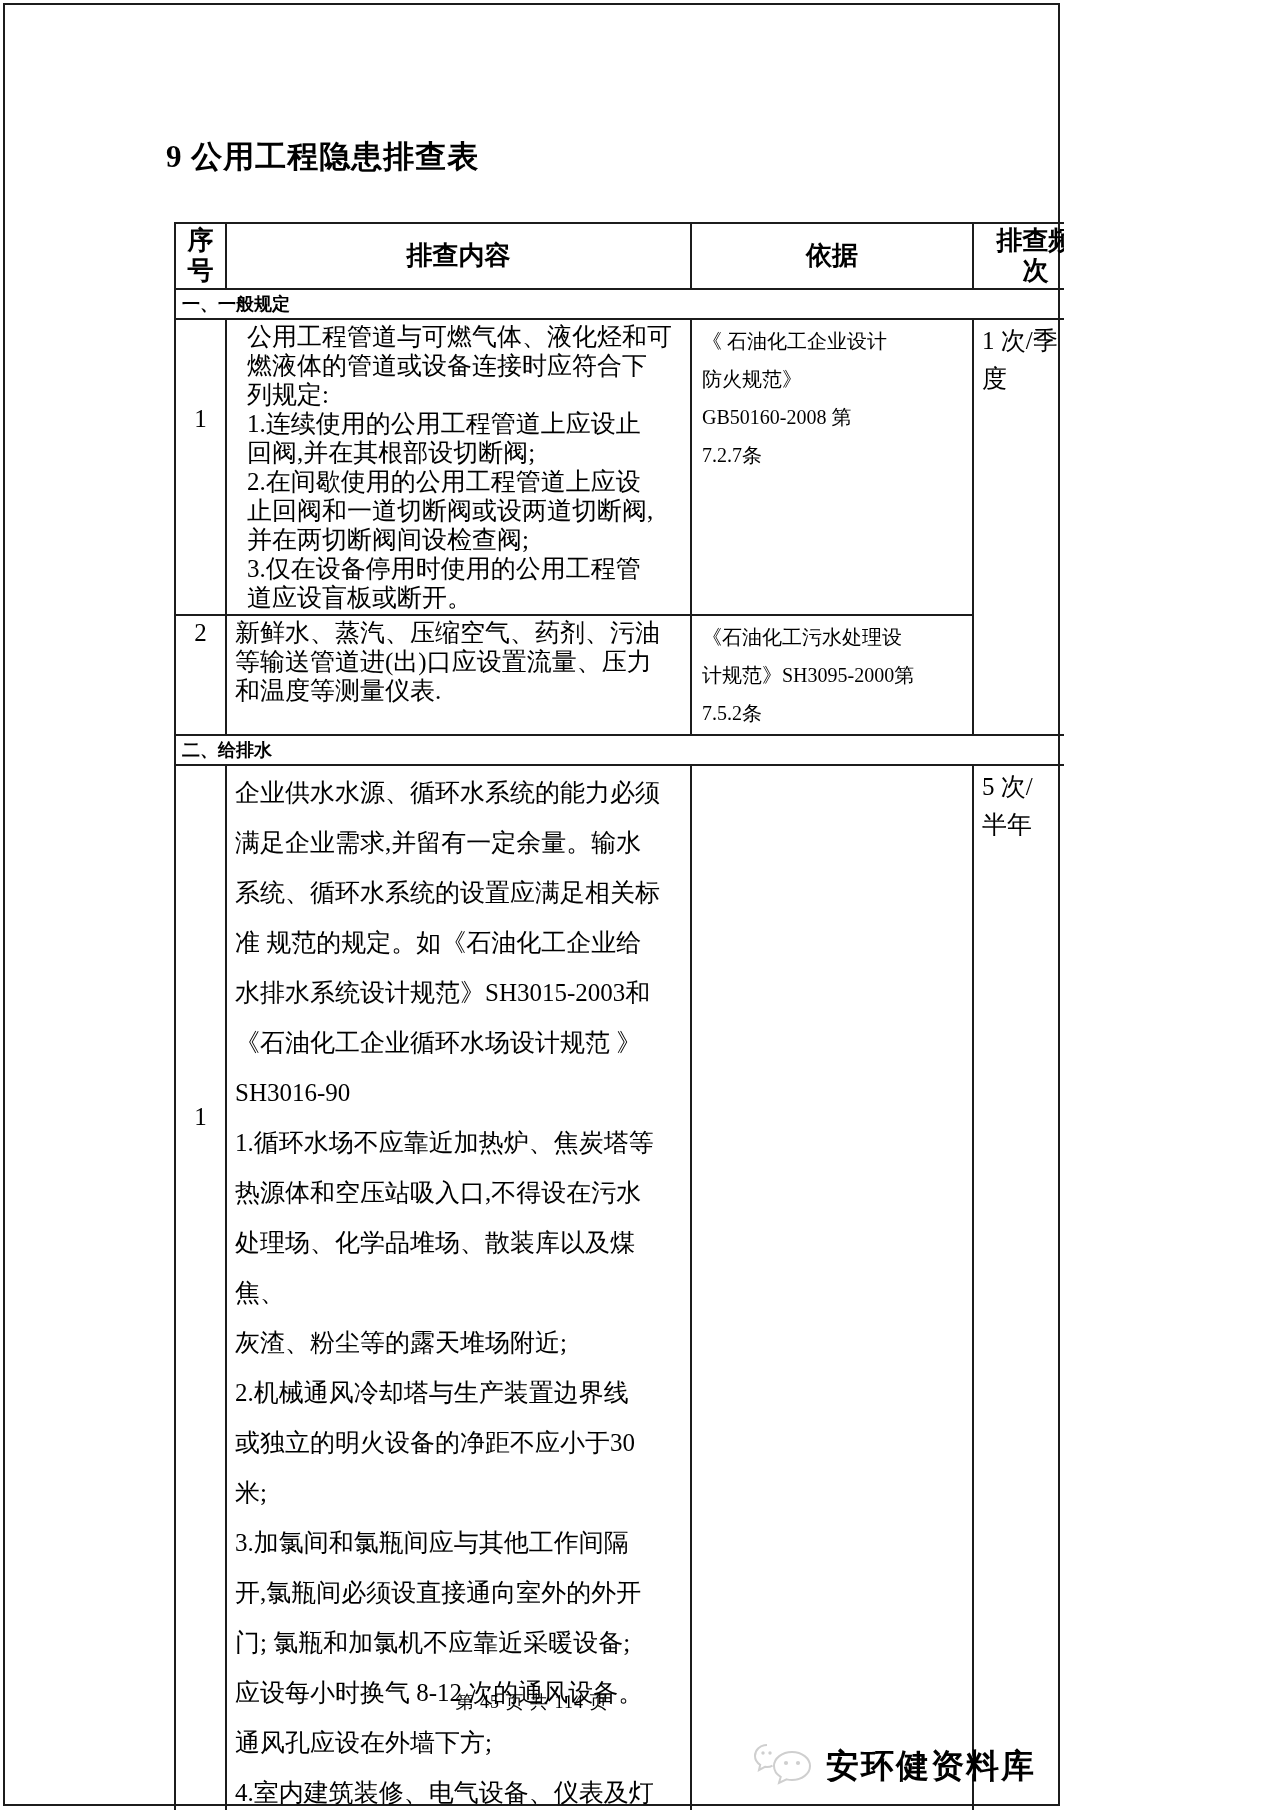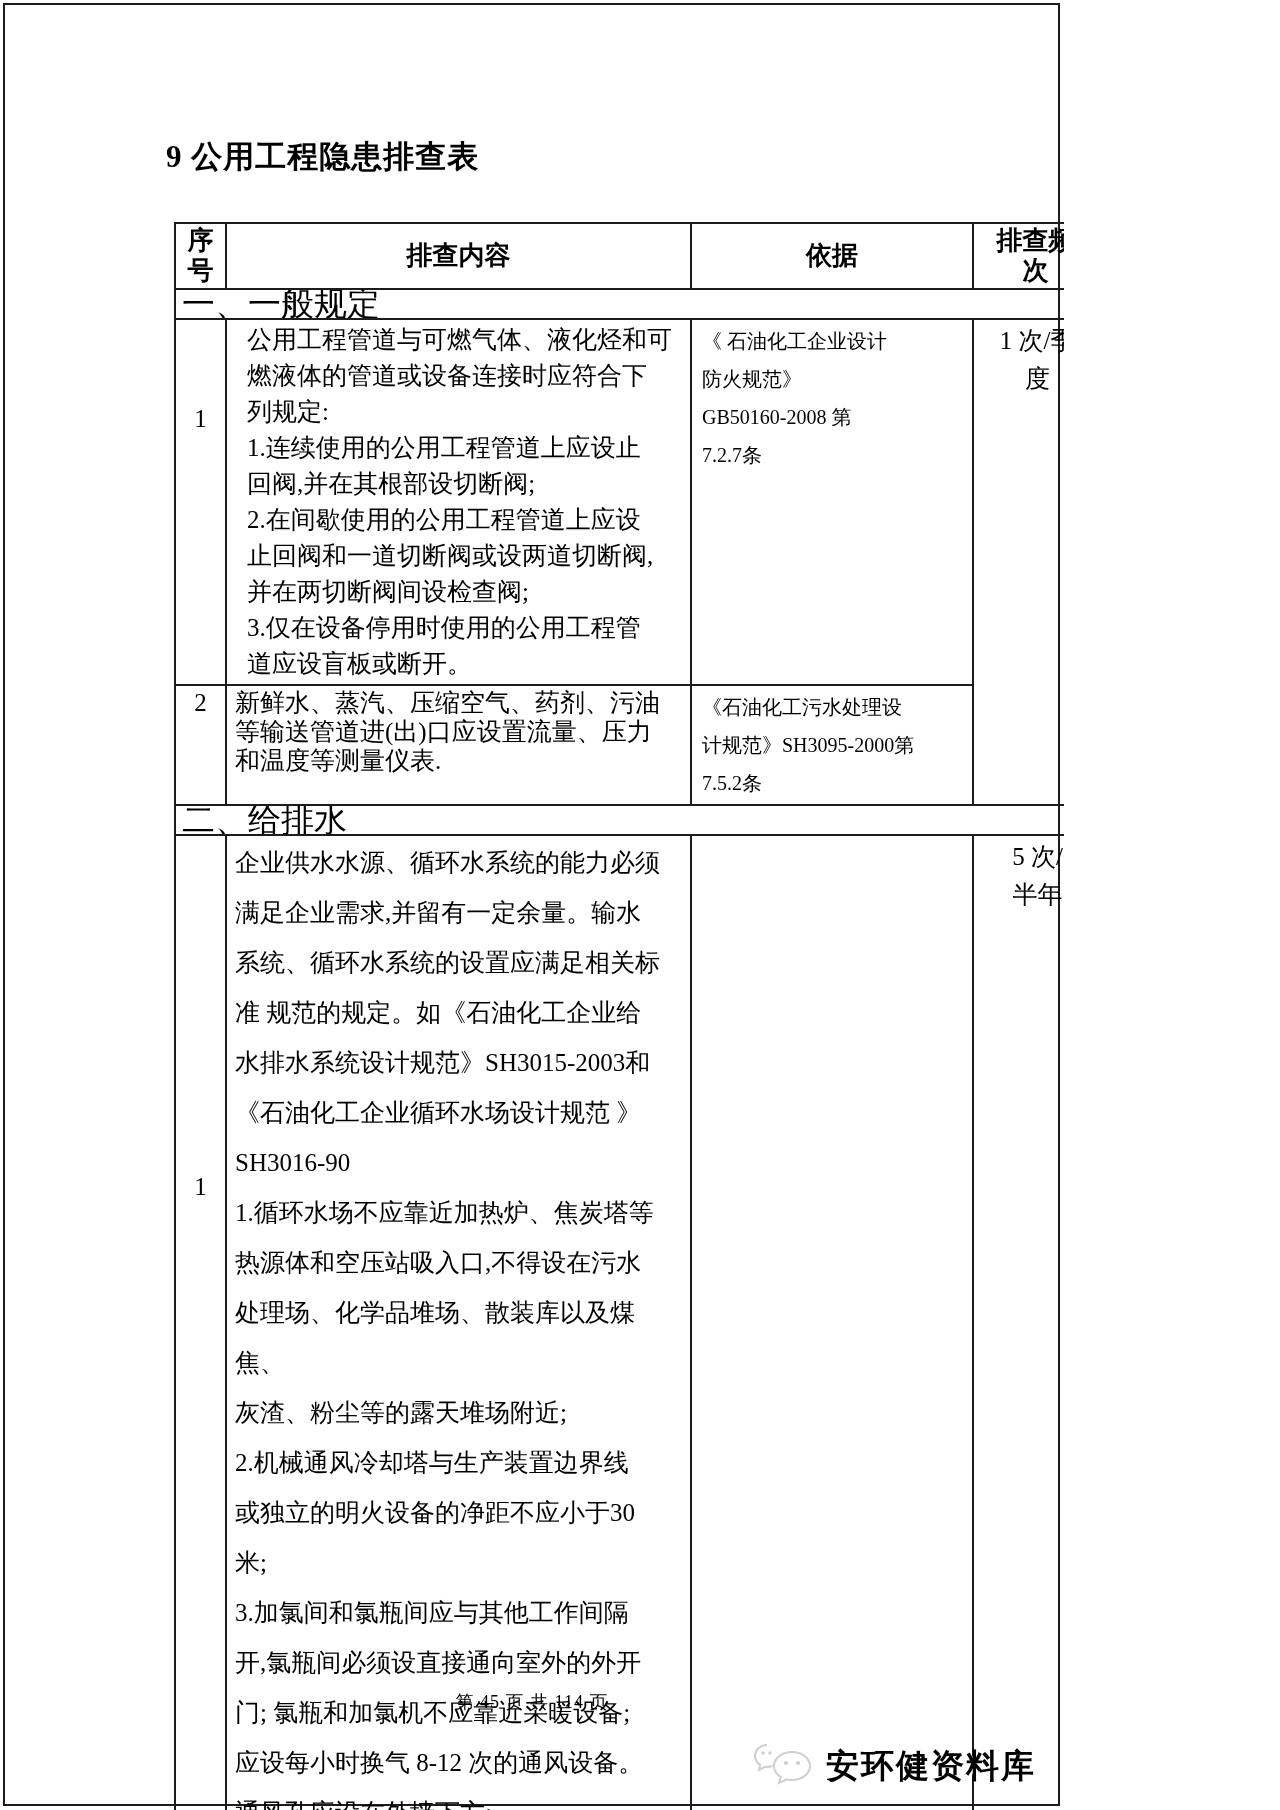--- a/index.html
+++ b/index.html
@@ -16,28 +16,28 @@
     position:absolute;left:174px;top:222px;width:923px;
     border-collapse:collapse;table-layout:fixed;
   }
   table.inspection td, table.inspection th{
     border:2px solid #1c1c1c;vertical-align:top;overflow:hidden;
   }
   th{font-size:26px;font-weight:bold;text-align:center;vertical-align:middle !important;line-height:30px;padding:2px 0;}
   tr.header-row{height:60px;padding-left:16px;}
   .th-freq-inner{display:inline-block;width:84px;}
   tr.section-row td{
-    height:28px;font-size:33px;font-weight:normal;line-height:28px;
+    height:28px;font-size:18px;font-weight:bold;line-height:28px;
     padding:0 0 0 6px;vertical-align:middle;white-space:nowrap;
   }
   td.no-cell{text-align:center;font-size:25px;line-height:30px;padding:2px 0;}
   td.content-cell{font-size:25px;padding:2px 6px 2px 8px;white-space:pre-line;}
   td.basis-cell{font-size:20px;line-height:38px;padding:2px 4px 2px 10px;white-space:pre-line;}
-  td.freq-cell{font-size:25px;line-height:38px;padding:2px 4px 2px 8px;white-space:pre-line;text-align:center;}
-  tr.s1-row1{height:292px;}  tr.s1-row1 td.content-cell{line-height:36px;padding-left:20px;}
+  td.freq-cell{font-size:25px;line-height:38px;padding:2px 4px 2px 8px;white-space:pre-line;}
+  tr.s1-row1{height:292px;}  tr.s1-row1 td.content-cell{line-height:29px;padding-left:20px;}
   tr.s1-row1 td.no-cell{padding-top:84px;}
   tr.s1-row2{height:94px;}   tr.s1-row2 td.content-cell{line-height:29px;}
   tr.s2-row1{height:890px;}  tr.s2-row1 td.content-cell{line-height:50px;margin-top:34px;}
   tr.s2-row1 td.no-cell{padding-top:336px;}
   tr.s2-row2{height:36px;}   tr.s2-row2 td.content-cell{line-height:30px;}
   .page-footer{
     position:absolute;left:0;top:1690px;width:100%;text-align:center;
     font-size:18px;letter-spacing:1px;
   }
   .watermark{

